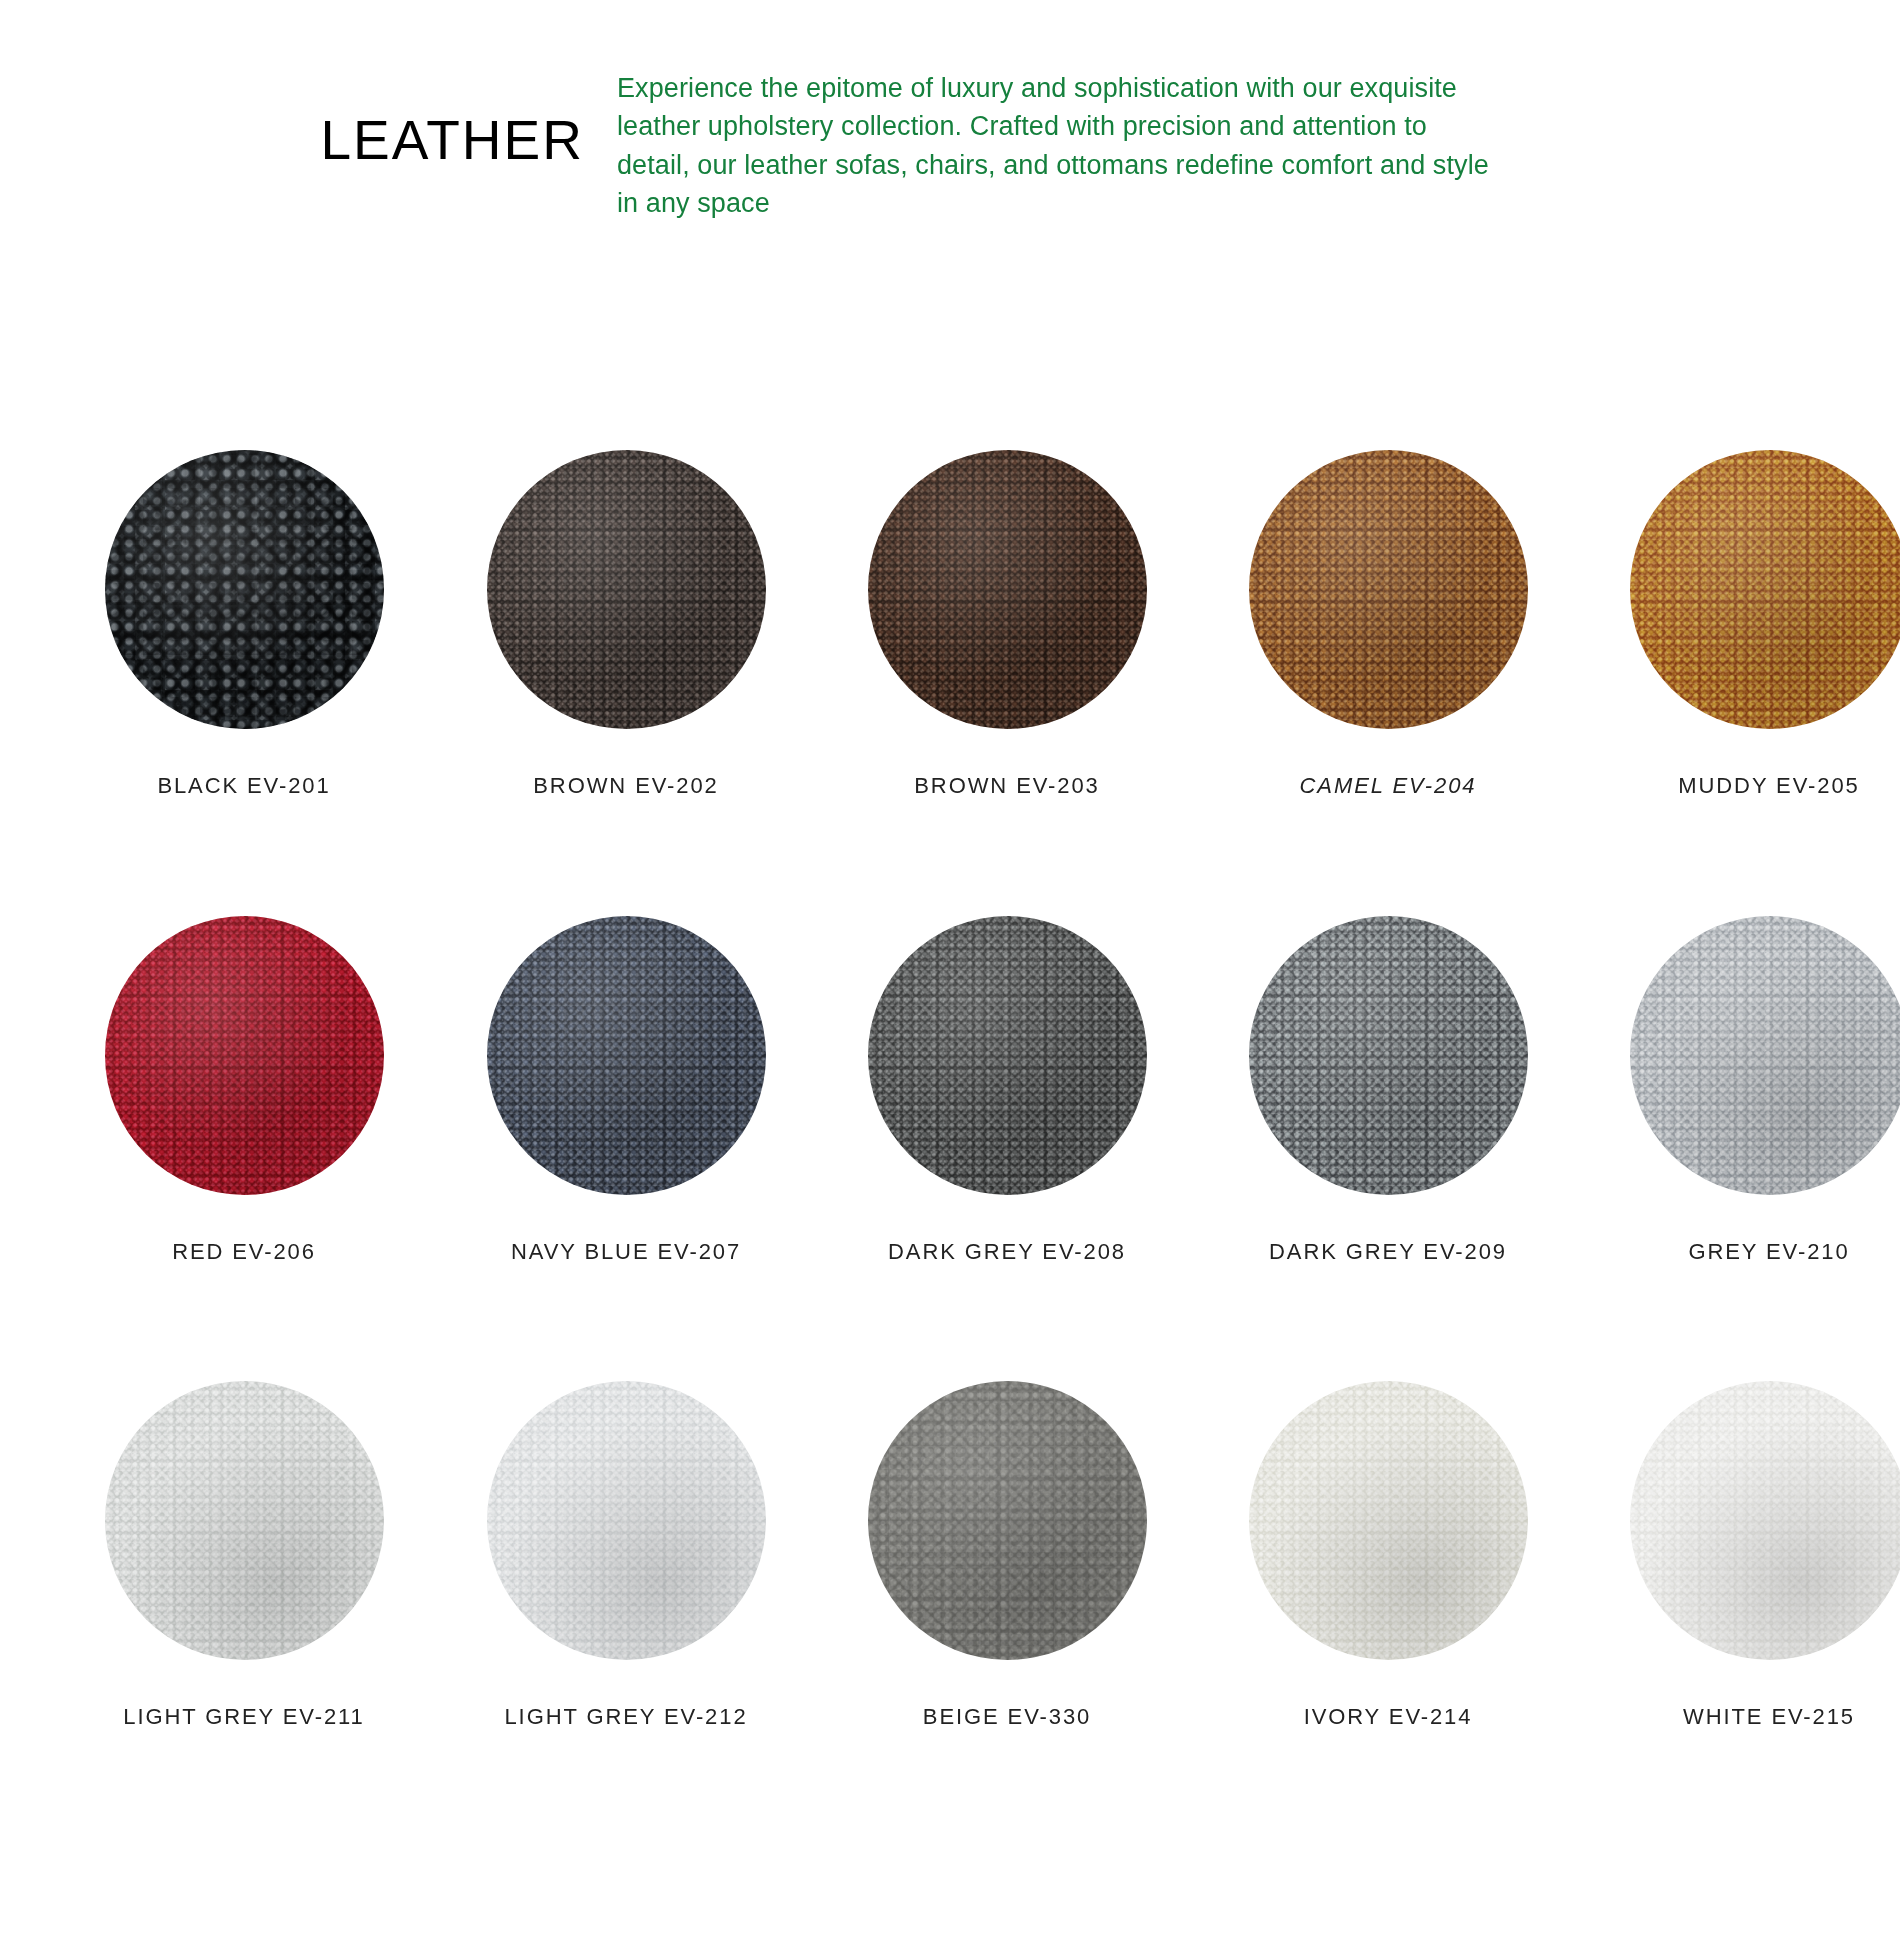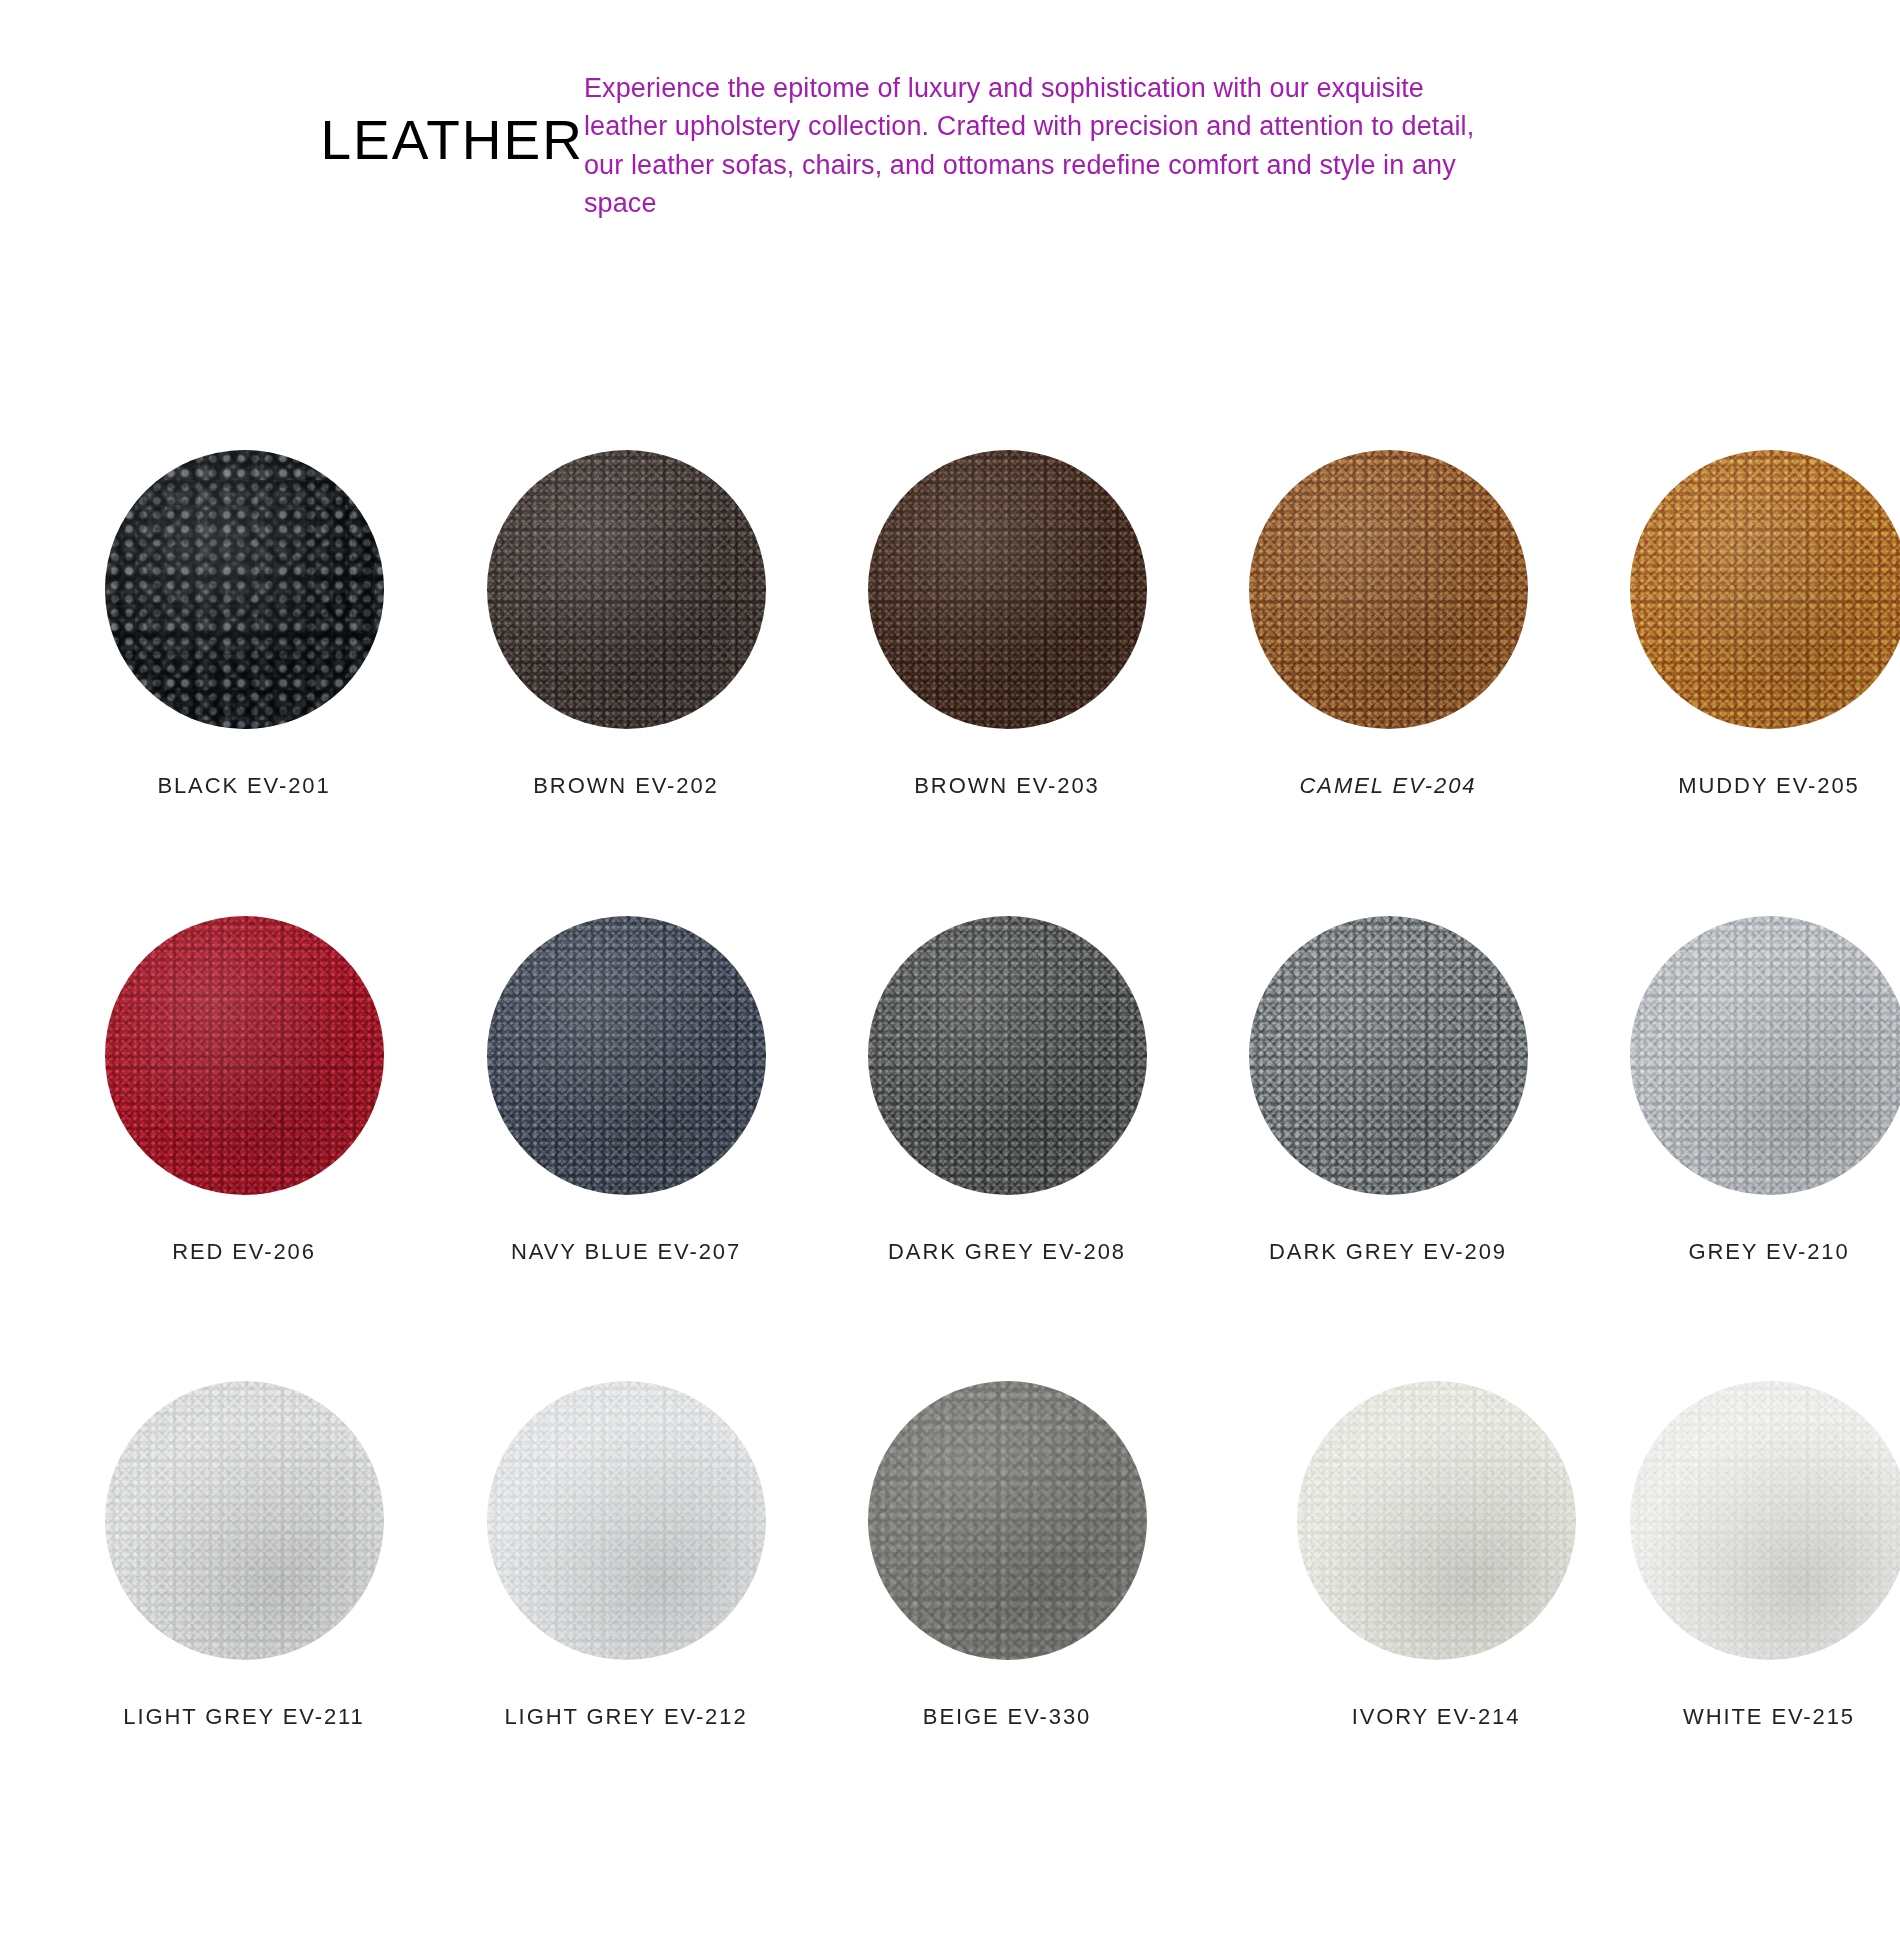--- a/index.html
+++ b/index.html
@@ -36,22 +36,23 @@
   .intro-wrap{
     flex:1 1 auto;
     padding-right:50px;
     padding-top:8px;
     max-width:911px;
   }
   .intro{
     font-size:27px;
     font-weight:300;
     line-height:1.42;
-    color:#a21caf;
+    color:#15803d;
     letter-spacing:0.1px;
+    margin-left:33px;
   }
 
   .grid{
     position:absolute;
     left:0;top:0;
     width:1901px;
   }
   .row{
     position:absolute;
     left:0;
@@ -235,21 +236,21 @@
         <div class="label">LIGHT GREY EV-212</div>
       </div>
       <div class="cell" style="left: 817px;">
         <div class="swatch smooth" style="background-color: rgb(125, 125, 121);">
           <div class="grain"></div>
           <div class="grain2"></div>
           <div class="shade"></div>
         </div>
         <div class="label">BEIGE EV-330</div>
       </div>
-      <div class="cell" style="left: 1246px;">
+      <div class="cell" style="left: 1198px;">
         <div class="swatch fine" style="background-color: rgb(232, 232, 226);">
           <div class="grain"></div>
           <div class="grain2"></div>
           <div class="shade"></div>
         </div>
         <div class="label">IVORY EV-214</div>
       </div>
       <div class="cell" style="left: 1579px;">
         <div class="swatch fine" style="background-color: rgb(238, 238, 236);">
           <div class="grain"></div>

